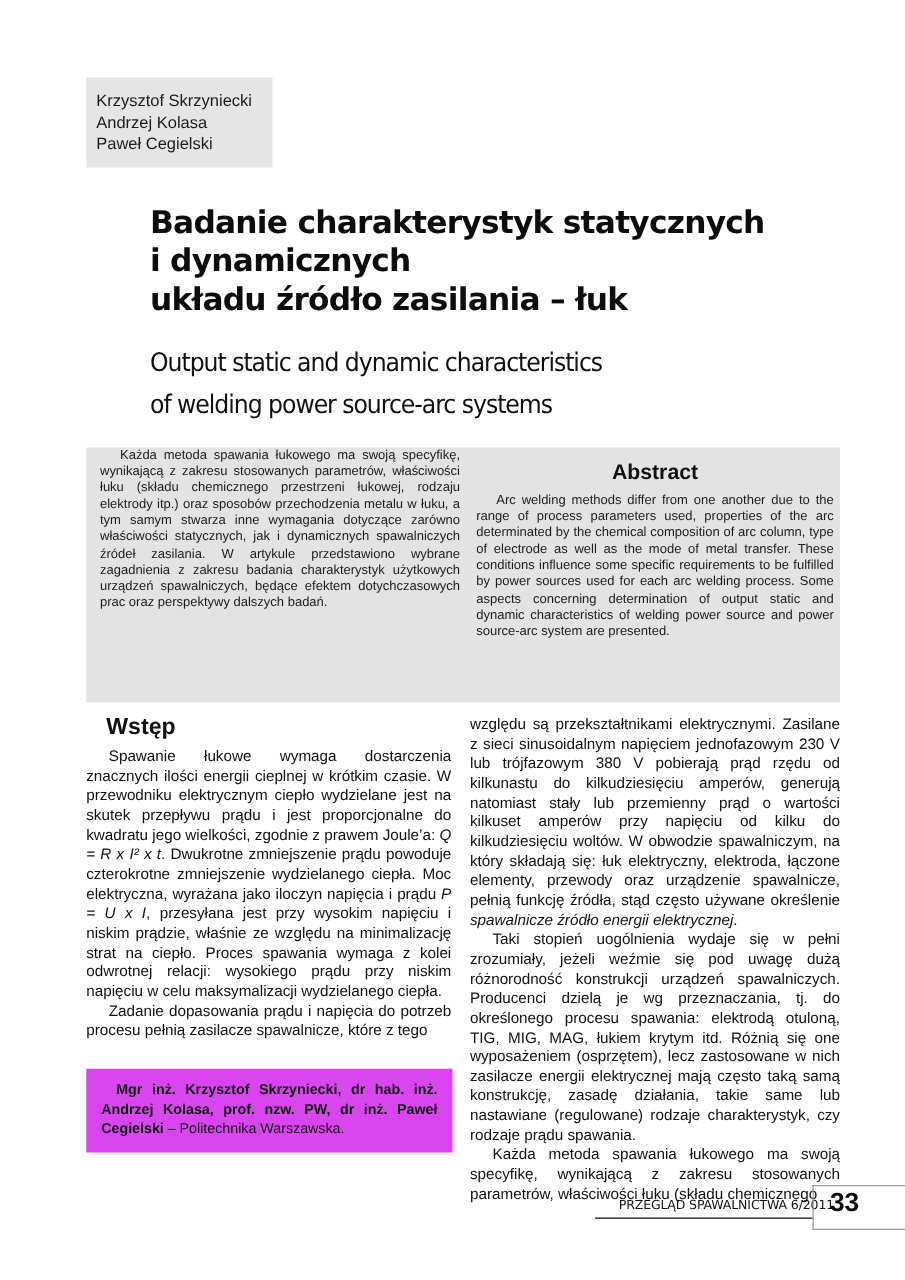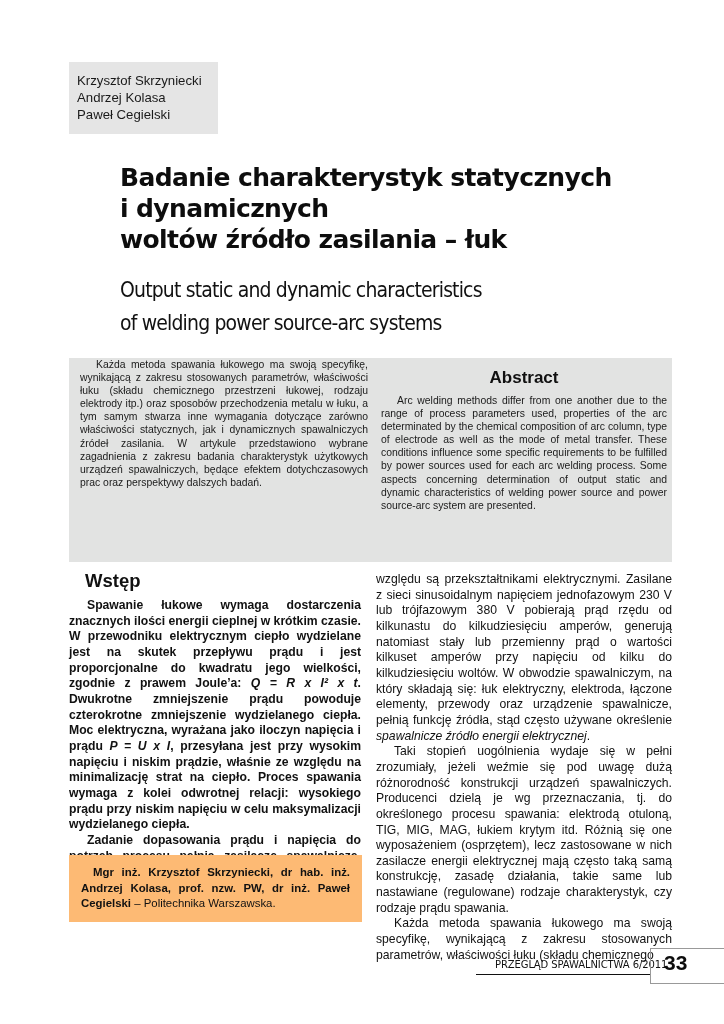--- a/index.html
+++ b/index.html
@@ -25,29 +25,29 @@
                   background: #e2e3e2; }
   .abs-col { position: absolute; top: 0; }
   .abs-col.pl { left: 11px; width: 288px; }
   .abs-col.en { left: 312px; width: 286px; }
   .abs-head { text-align: center; font-weight: bold; font-size: 17px; margin-top: 10px;
               height: 26px; line-height: 20px; }
   .abs-text { font-size: 10.4px; line-height: 13.1px; text-align: justify;
               text-indent: 16px; color: #1a1a1a; }
 
   .col { position: absolute; font-size: 12.2px; line-height: 15.65px; text-align: justify; color: #111; }
-  .col.left { left: 69px; top: 598px; width: 292px; font-weight: bold; }
+  .col.left { left: 69px; top: 598px; width: 292px; }
   .col.right { left: 376px; top: 572px; width: 296px; }
   .col p { margin: 0; text-indent: 18px; }
   .col p.noindent { text-indent: 0; }
   .section-head { position: absolute; left: 69px; top: 570px; font-size: 18.5px;
                   font-weight: bold; color: #111; margin-left: 16px; }
 
   .affil-box { position: absolute; left: 69px; top: 855px; width: 293px; height: 67px;
-               background: #fdba74; box-sizing: border-box; padding: 10px 12px 0 12px;
+               background: #d946ef; box-sizing: border-box; padding: 10px 12px 0 12px;
                font-size: 11.4px; line-height: 15.5px; text-align: justify; color: #111; }
 
   .footer-line { position: absolute; left: 476px; top: 974px; width: 174px; height: 0;
                  border-top: 1.5px solid #111; }
   .footer-journal { position: absolute; left: 495px; top: 959px;
                     font-family: "DejaVu Sans", sans-serif; font-size: 10px;
                     letter-spacing: -0.1px; color: #111; white-space: nowrap; }
   .pageno-box { position: absolute; left: 650px; top: 948px; width: 80px; height: 26px;
                 border-top: 1px solid #999; border-left: 1px solid #999; }
   .pageno-under { position: absolute; left: 650px; top: 974px; width: 80px; height: 9px;
@@ -60,21 +60,21 @@
 
 <div class="authors-box">
   <div>Krzysztof Skrzyniecki</div>
   <div>Andrzej Kolasa</div>
   <div>Paweł Cegielski</div>
 </div>
 
 <div class="title">
   <div>Badanie charakterystyk statycznych</div>
   <div>i dynamicznych</div>
-  <div>woltów źródło zasilania – łuk</div>
+  <div>układu źródło zasilania – łuk</div>
 </div>
 
 <div class="subtitle">
   <div>Output static and dynamic characteristics</div>
   <div>of welding power source-arc systems</div>
 </div>
 
 <div class="abstract-box">
   <div class="abs-col pl">
     <div class="abs-text">Każda metoda spawania łukowego ma swoją specyfikę, wynikającą z zakresu stosowanych parametrów, właściwości łuku (składu chemicznego przestrzeni łukowej, rodzaju elektrody itp.) oraz sposobów przechodzenia metalu w łuku, a tym samym stwarza inne wymagania dotyczące zarówno właściwości statycznych, jak i dynamicznych spawalniczych źródeł zasilania. W artykule przedstawiono wybrane zagadnienia z zakresu badania charakterystyk użytkowych urządzeń spawalniczych, będące efektem dotychczasowych prac oraz perspektywy dalszych badań.</div>

